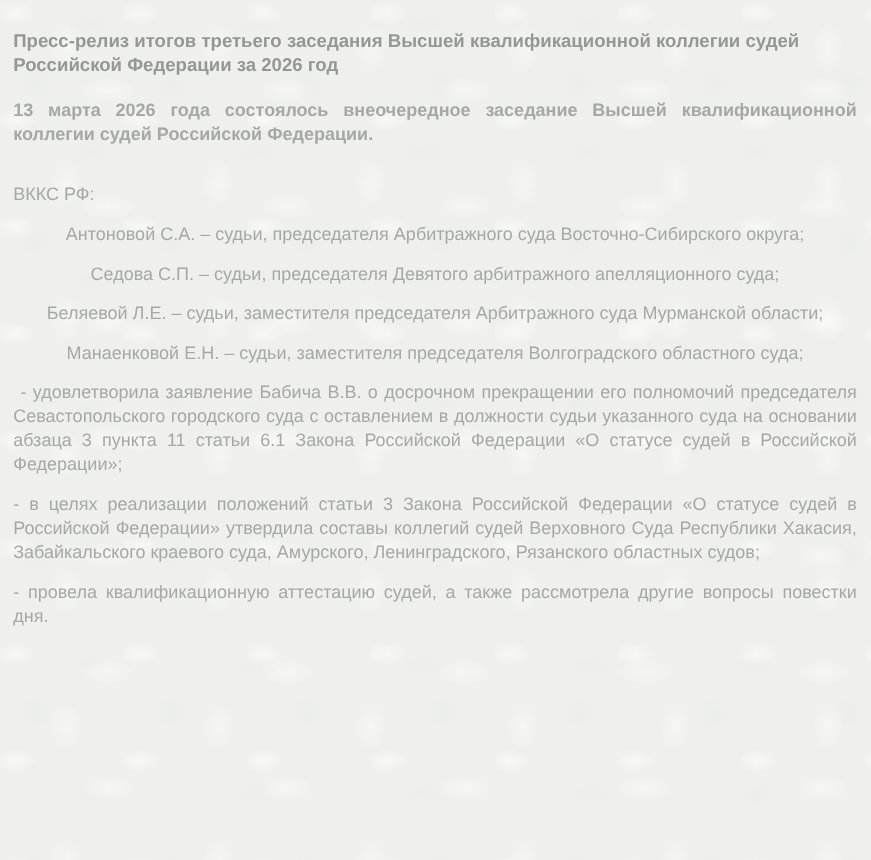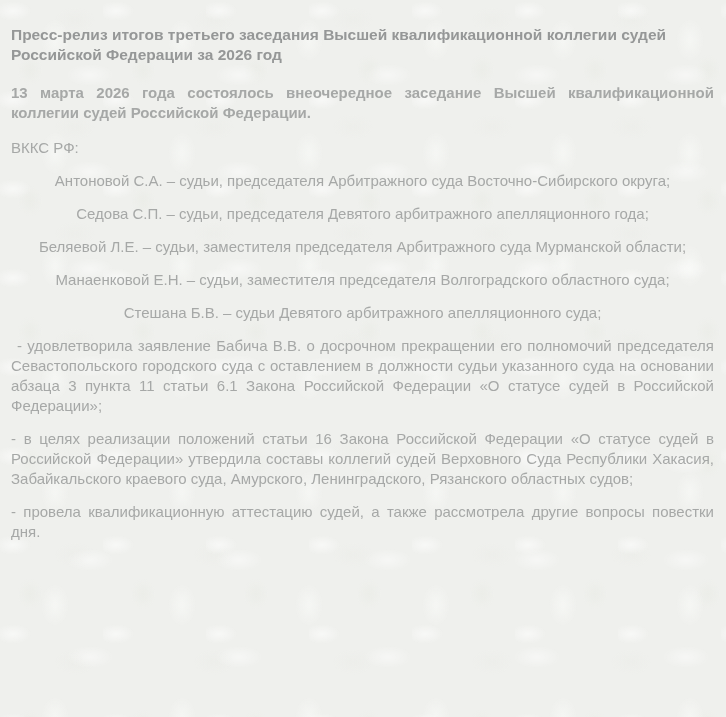--- a/index.html
+++ b/index.html
@@ -36,47 +36,46 @@
     text-align: left;
   }
   .para {
     margin: 13px 0 0 0;
     font-size: 15px;
     line-height: 20px;
     color: #a6a8a7;
     text-align: justify;
   }
   .para.intro       { margin-top: 18px; font-weight: bold; }
-  .para.org-heading { margin-top: 15px; }
+  .para.org-heading { margin-top: 30px; }
   .para.first-decision { margin-top: 14px; }
   .para.judge       { text-align: center; }
   .para.indented    { text-indent: 6px; }
 </style>
 </head>
 <body>
 
 <div class="page">
 
   <h1 class="doc-title">Пресс-релиз итогов третьего заседания Высшей квалификационной коллегии судей Российской Федерации за 2026 год</h1>
 
   <p class="para intro">13 марта 2026 года состоялось внеочередное заседание Высшей квалификационной коллегии судей Российской Федерации.</p>
 
   <p class="para org-heading">ВККС РФ:</p>
 
 
   <p class="para judge">Антоновой С.А. – судьи, председателя Арбитражного суда Восточно-Сибирского округа;</p>
 
-  <p class="para judge">Седова С.П. – судьи, председателя Девятого арбитражного апелляционного года;</p>
+  <p class="para judge">Седова С.П. – судьи, председателя Девятого арбитражного апелляционного суда;</p>
 
   <p class="para judge">Беляевой Л.Е. – судьи, заместителя председателя Арбитражного суда Мурманской области;</p>
 
   <p class="para judge">Манаенковой Е.Н. – судьи, заместителя председателя Волгоградского областного суда;</p>
 
 
-  <p class="para judge">Стешана Б.В. – судьи Девятого арбитражного апелляционного суда;</p>
 
   <p class="para indented">- удовлетворила заявление Бабича В.В. о досрочном прекращении его полномочий председателя Севастопольского городского суда с оставлением в должности судьи указанного суда на основании абзаца 3 пункта 11 статьи 6.1 Закона Российской Федерации «О статусе судей в Российской Федерации»;</p>
 
-  <p class="para">- в целях реализации положений статьи 16 Закона Российской Федерации «О статусе судей в Российской Федерации» утвердила составы коллегий судей Верховного Суда Республики Хакасия, Забайкальского краевого суда, Амурского, Ленинградского, Рязанского областных судов;</p>
+  <p class="para">- в целях реализации положений статьи 3 Закона Российской Федерации «О статусе судей в Российской Федерации» утвердила составы коллегий судей Верховного Суда Республики Хакасия, Забайкальского краевого суда, Амурского, Ленинградского, Рязанского областных судов;</p>
 
   <p class="para">- провела квалификационную аттестацию судей, а также рассмотрела другие вопросы повестки дня.</p>
 
 </div>
 
 </body></html>

